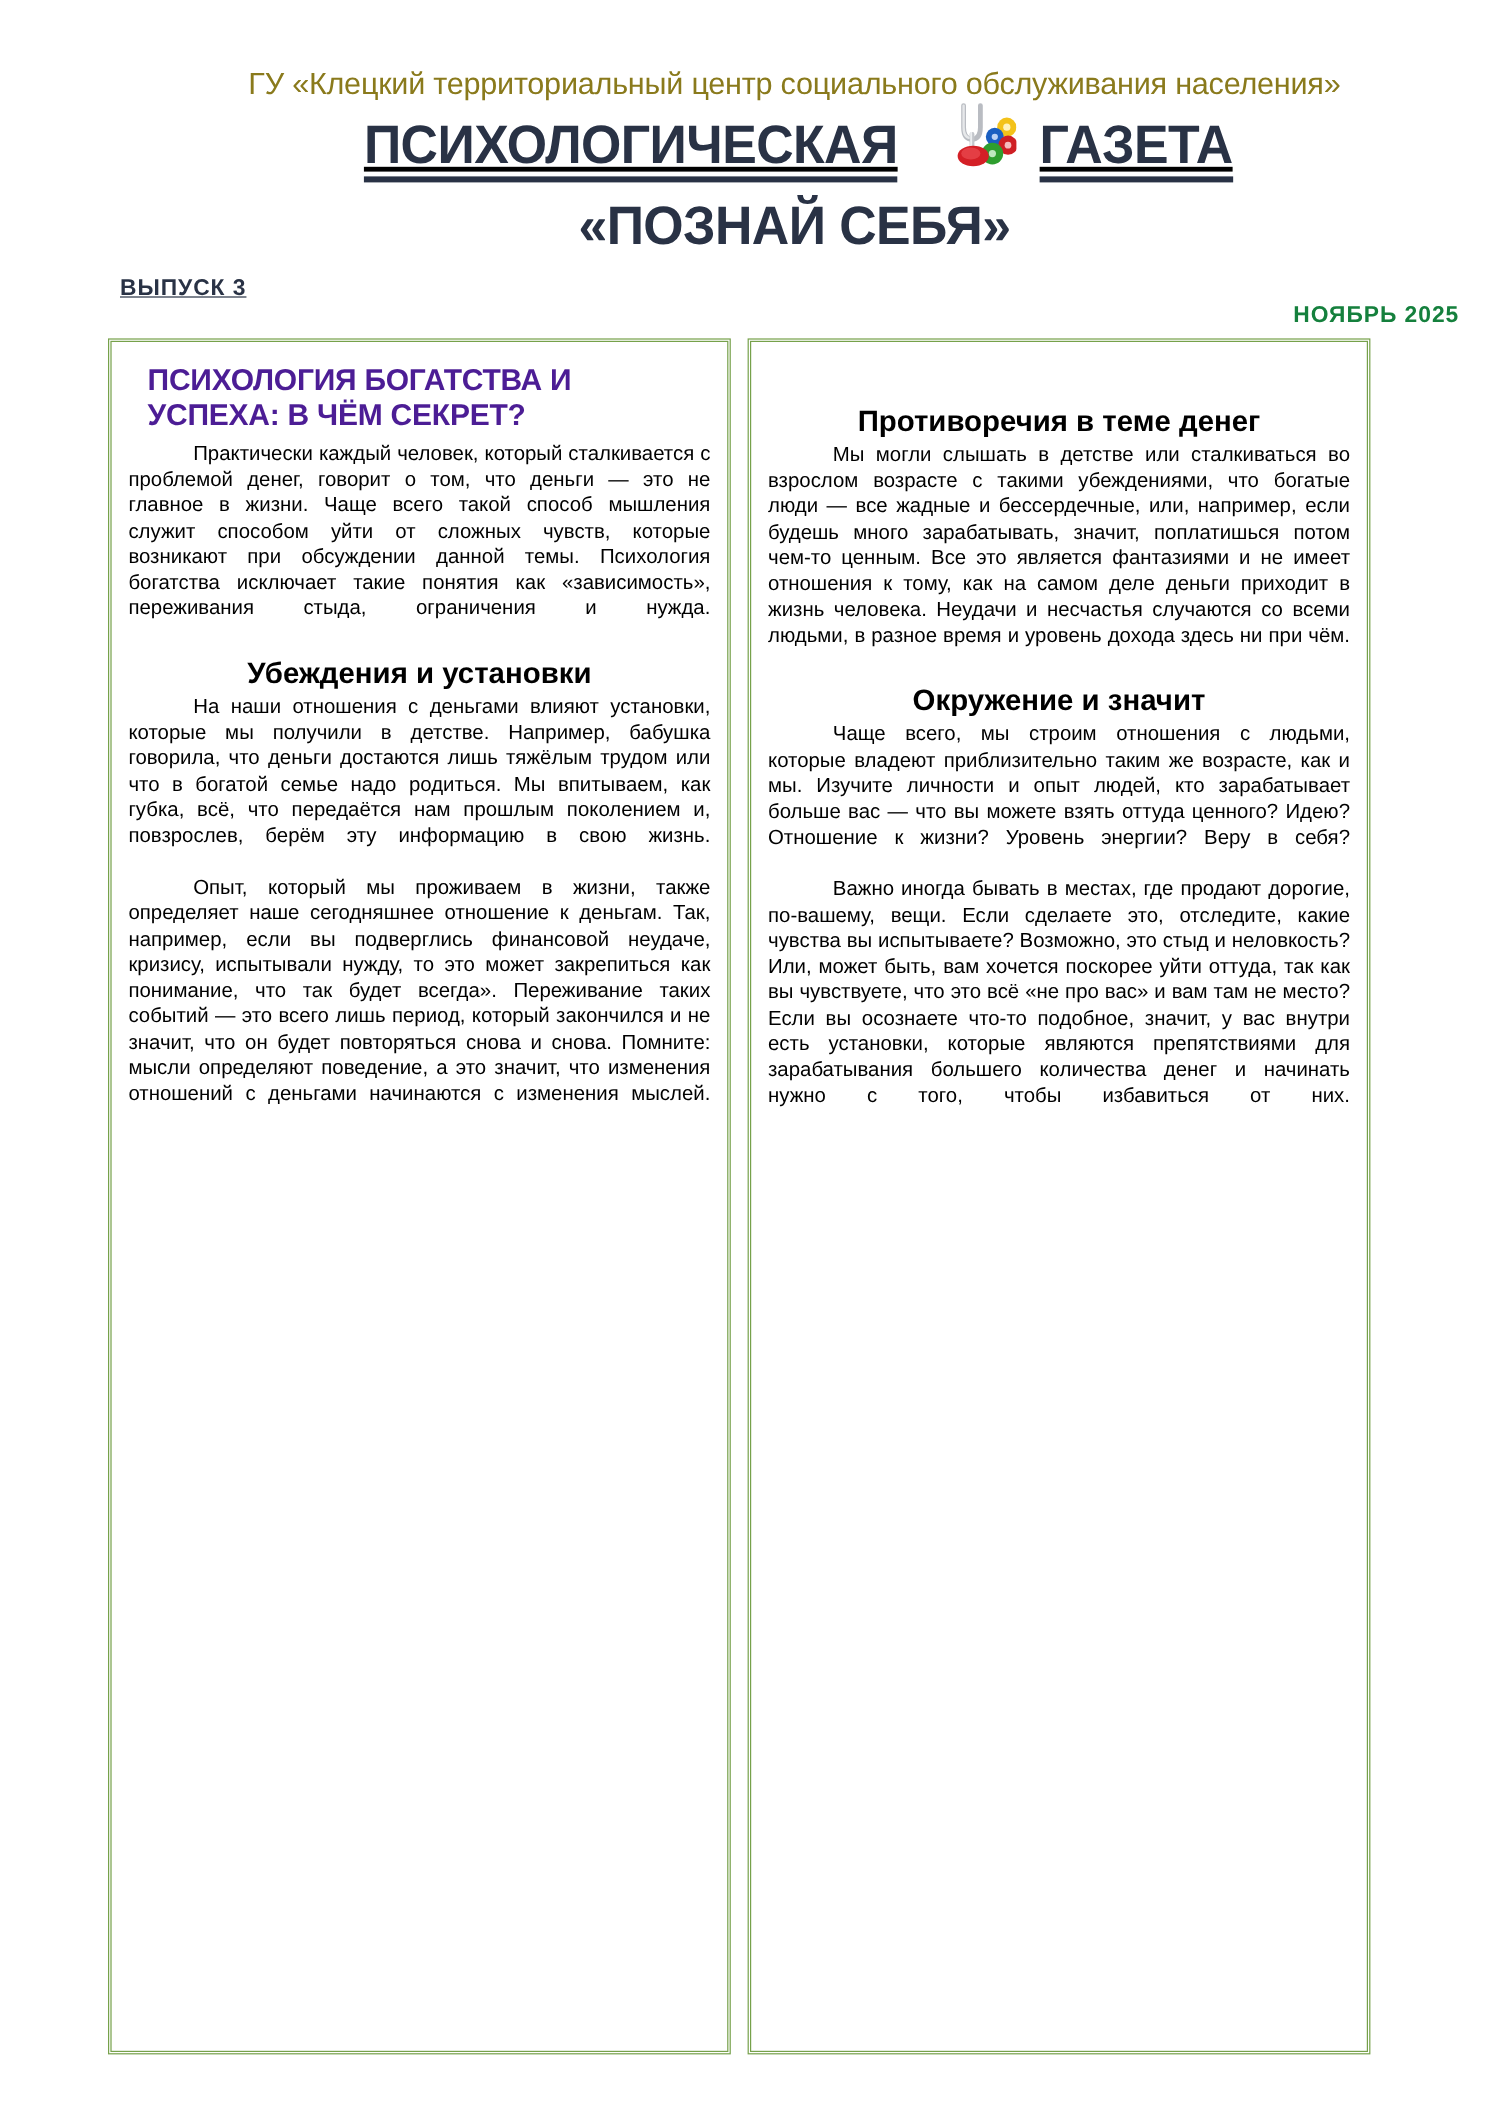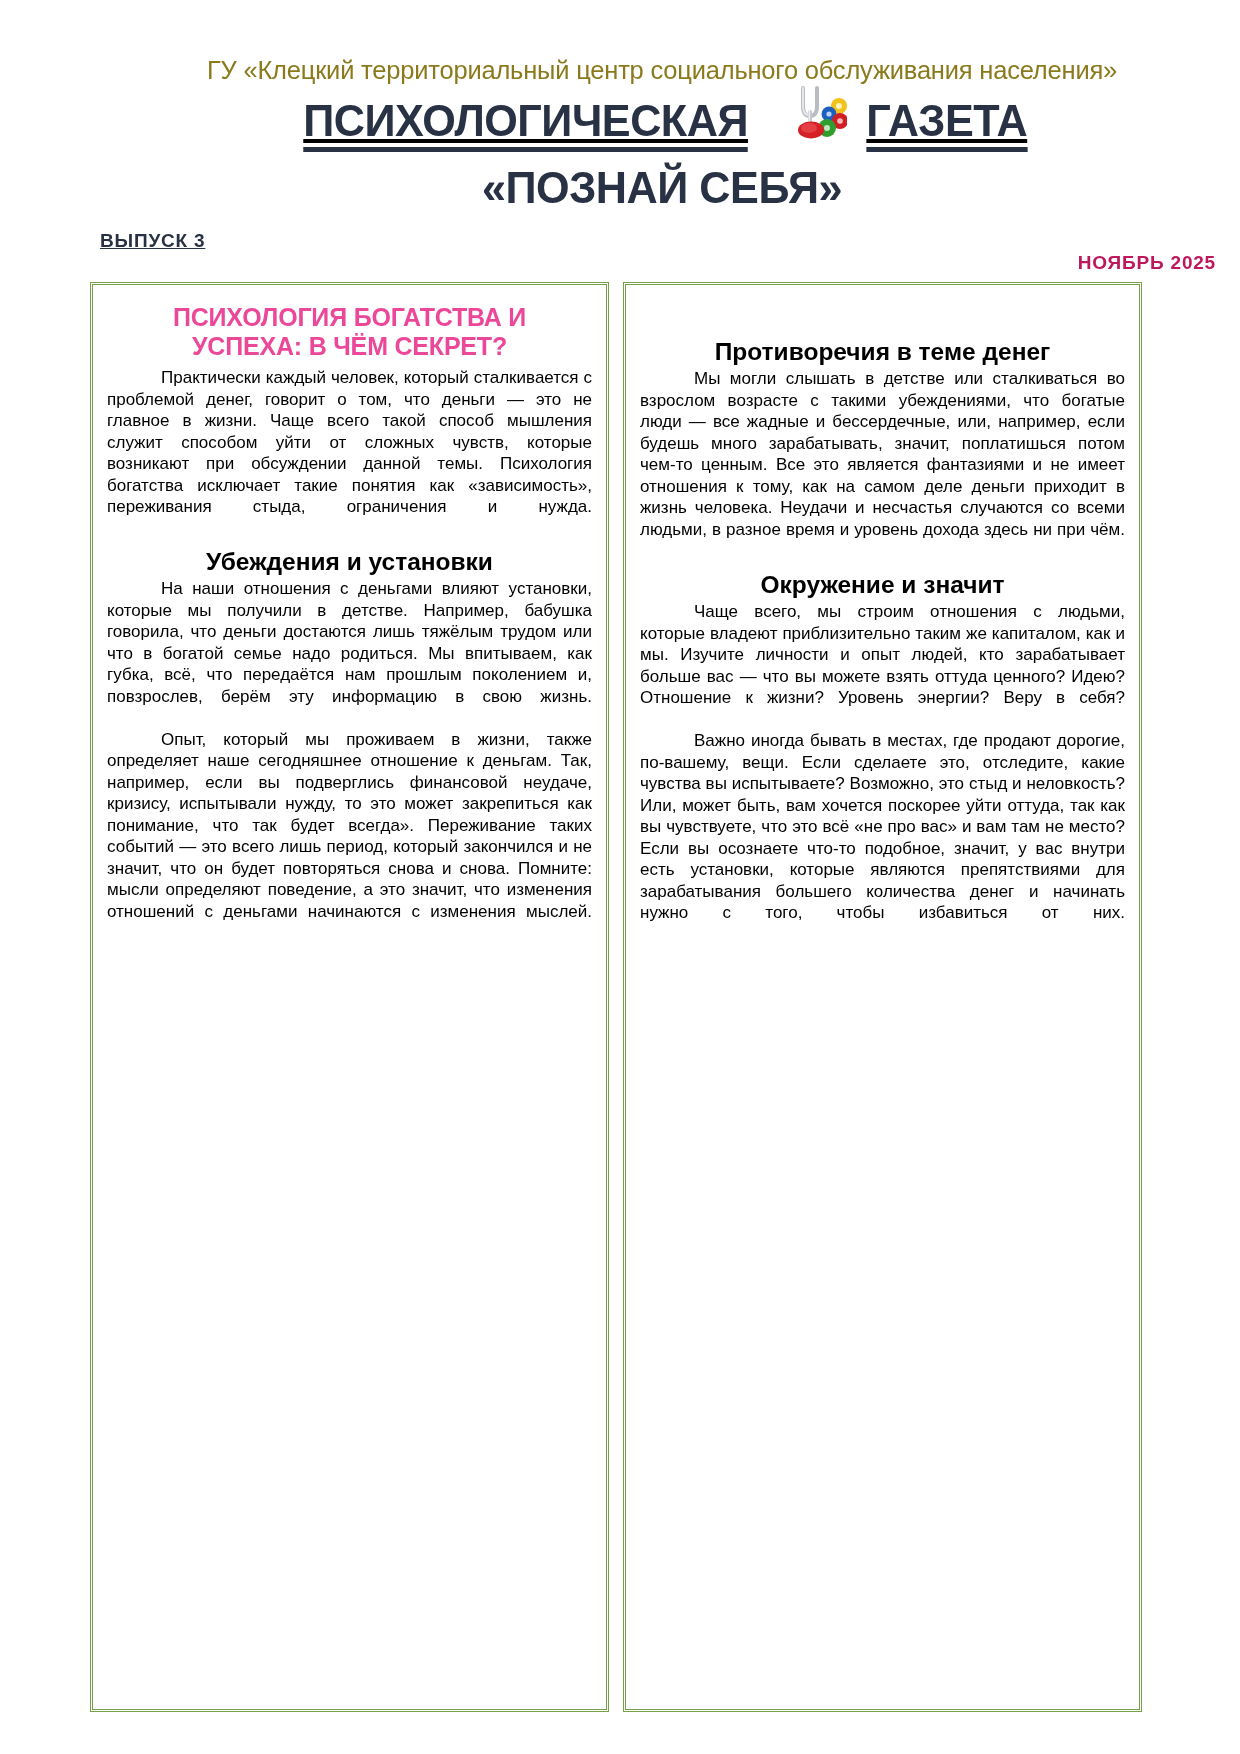--- a/index.html
+++ b/index.html
@@ -95,45 +95,44 @@
     color: #293245;
     letter-spacing: 0.8px;
     text-decoration: underline;
   }
   .issue-date {
     position: absolute;
     right: 18px;
     top: 22px;
     font-size: 19px;
     font-weight: bold;
-    color: #be185d;
+    color: #15803d;
     letter-spacing: 0.8px;
   }
 
   
   .columns {
     display: flex;
     gap: 14px;
     height: 1430px;
     box-sizing: border-box;
   }
   .col {
     box-sizing: border-box;
     border: 3px double #76a14a;
     padding: 16px 14px 10px 14px;
     background: #fff;
   }
   .col-left  { width: 519px; }
   .col-right { width: 519px; padding-top: 44px; }
 
   .headline {
-    color: #ec4899;
+    color: #4c1d95;
     font-weight: bold;
     font-size: 25px;
-    text-align: center;
     line-height: 1.16;
     margin: 2px 16px 6px 16px;
     letter-spacing: -0.2px;
   }
 
   .subhead {
     font-weight: bold;
     font-size: 24.5px;
     text-align: center;
     margin: 8px 0 2px 0;
@@ -219,19 +218,19 @@
       <p class="body">Опыт, который мы проживаем в жизни, также определяет наше сегодняшнее отношение к деньгам. Так, например, если вы подверглись финансовой неудаче, кризису, испытывали нужду, то это может закрепиться как понимание, что так будет всегда». Переживание таких событий — это всего лишь период, который закончился и не значит, что он будет повторяться снова и снова. Помните: мысли определяют поведение, а это значит, что изменения отношений с деньгами начинаются с изменения мыслей.</p>
     </div>
 
     <div class="col col-right">
       <div class="subhead">Противоречия в теме денег</div>
 
       <p class="body">Мы могли слышать в детстве или сталкиваться во взрослом возрасте с такими убеждениями, что богатые люди — все жадные и бессердечные, или, например, если будешь много зарабатывать, значит, поплатишься потом чем-то ценным. Все это является фантазиями и не имеет отношения к тому, как на самом деле деньги приходит в жизнь человека. Неудачи и несчастья случаются со всеми людьми, в разное время и уровень дохода здесь ни при чём.</p>
 
       <div class="subhead">Окружение и значит</div>
 
-      <p class="body">Чаще всего, мы строим отношения с людьми, которые владеют приблизительно таким же капиталом, как и мы. Изучите личности и опыт людей, кто зарабатывает больше вас — что вы можете взять оттуда ценного? Идею? Отношение к жизни? Уровень энергии? Веру в себя?</p>
+      <p class="body">Чаще всего, мы строим отношения с людьми, которые владеют приблизительно таким же возрасте, как и мы. Изучите личности и опыт людей, кто зарабатывает больше вас — что вы можете взять оттуда ценного? Идею? Отношение к жизни? Уровень энергии? Веру в себя?</p>
 
       <p class="body">Важно иногда бывать в местах, где продают дорогие, по-вашему, вещи. Если сделаете это, отследите, какие чувства вы испытываете? Возможно, это стыд и неловкость? Или, может быть, вам хочется поскорее уйти оттуда, так как вы чувствуете, что это всё «не про вас» и вам там не место? Если вы осознаете что-то подобное, значит, у вас внутри есть установки, которые являются препятствиями для зарабатывания большего количества денег и начинать нужно с того, чтобы избавиться от них.</p>
     </div>
 
   </div>
 </div>
 
 </body></html>

